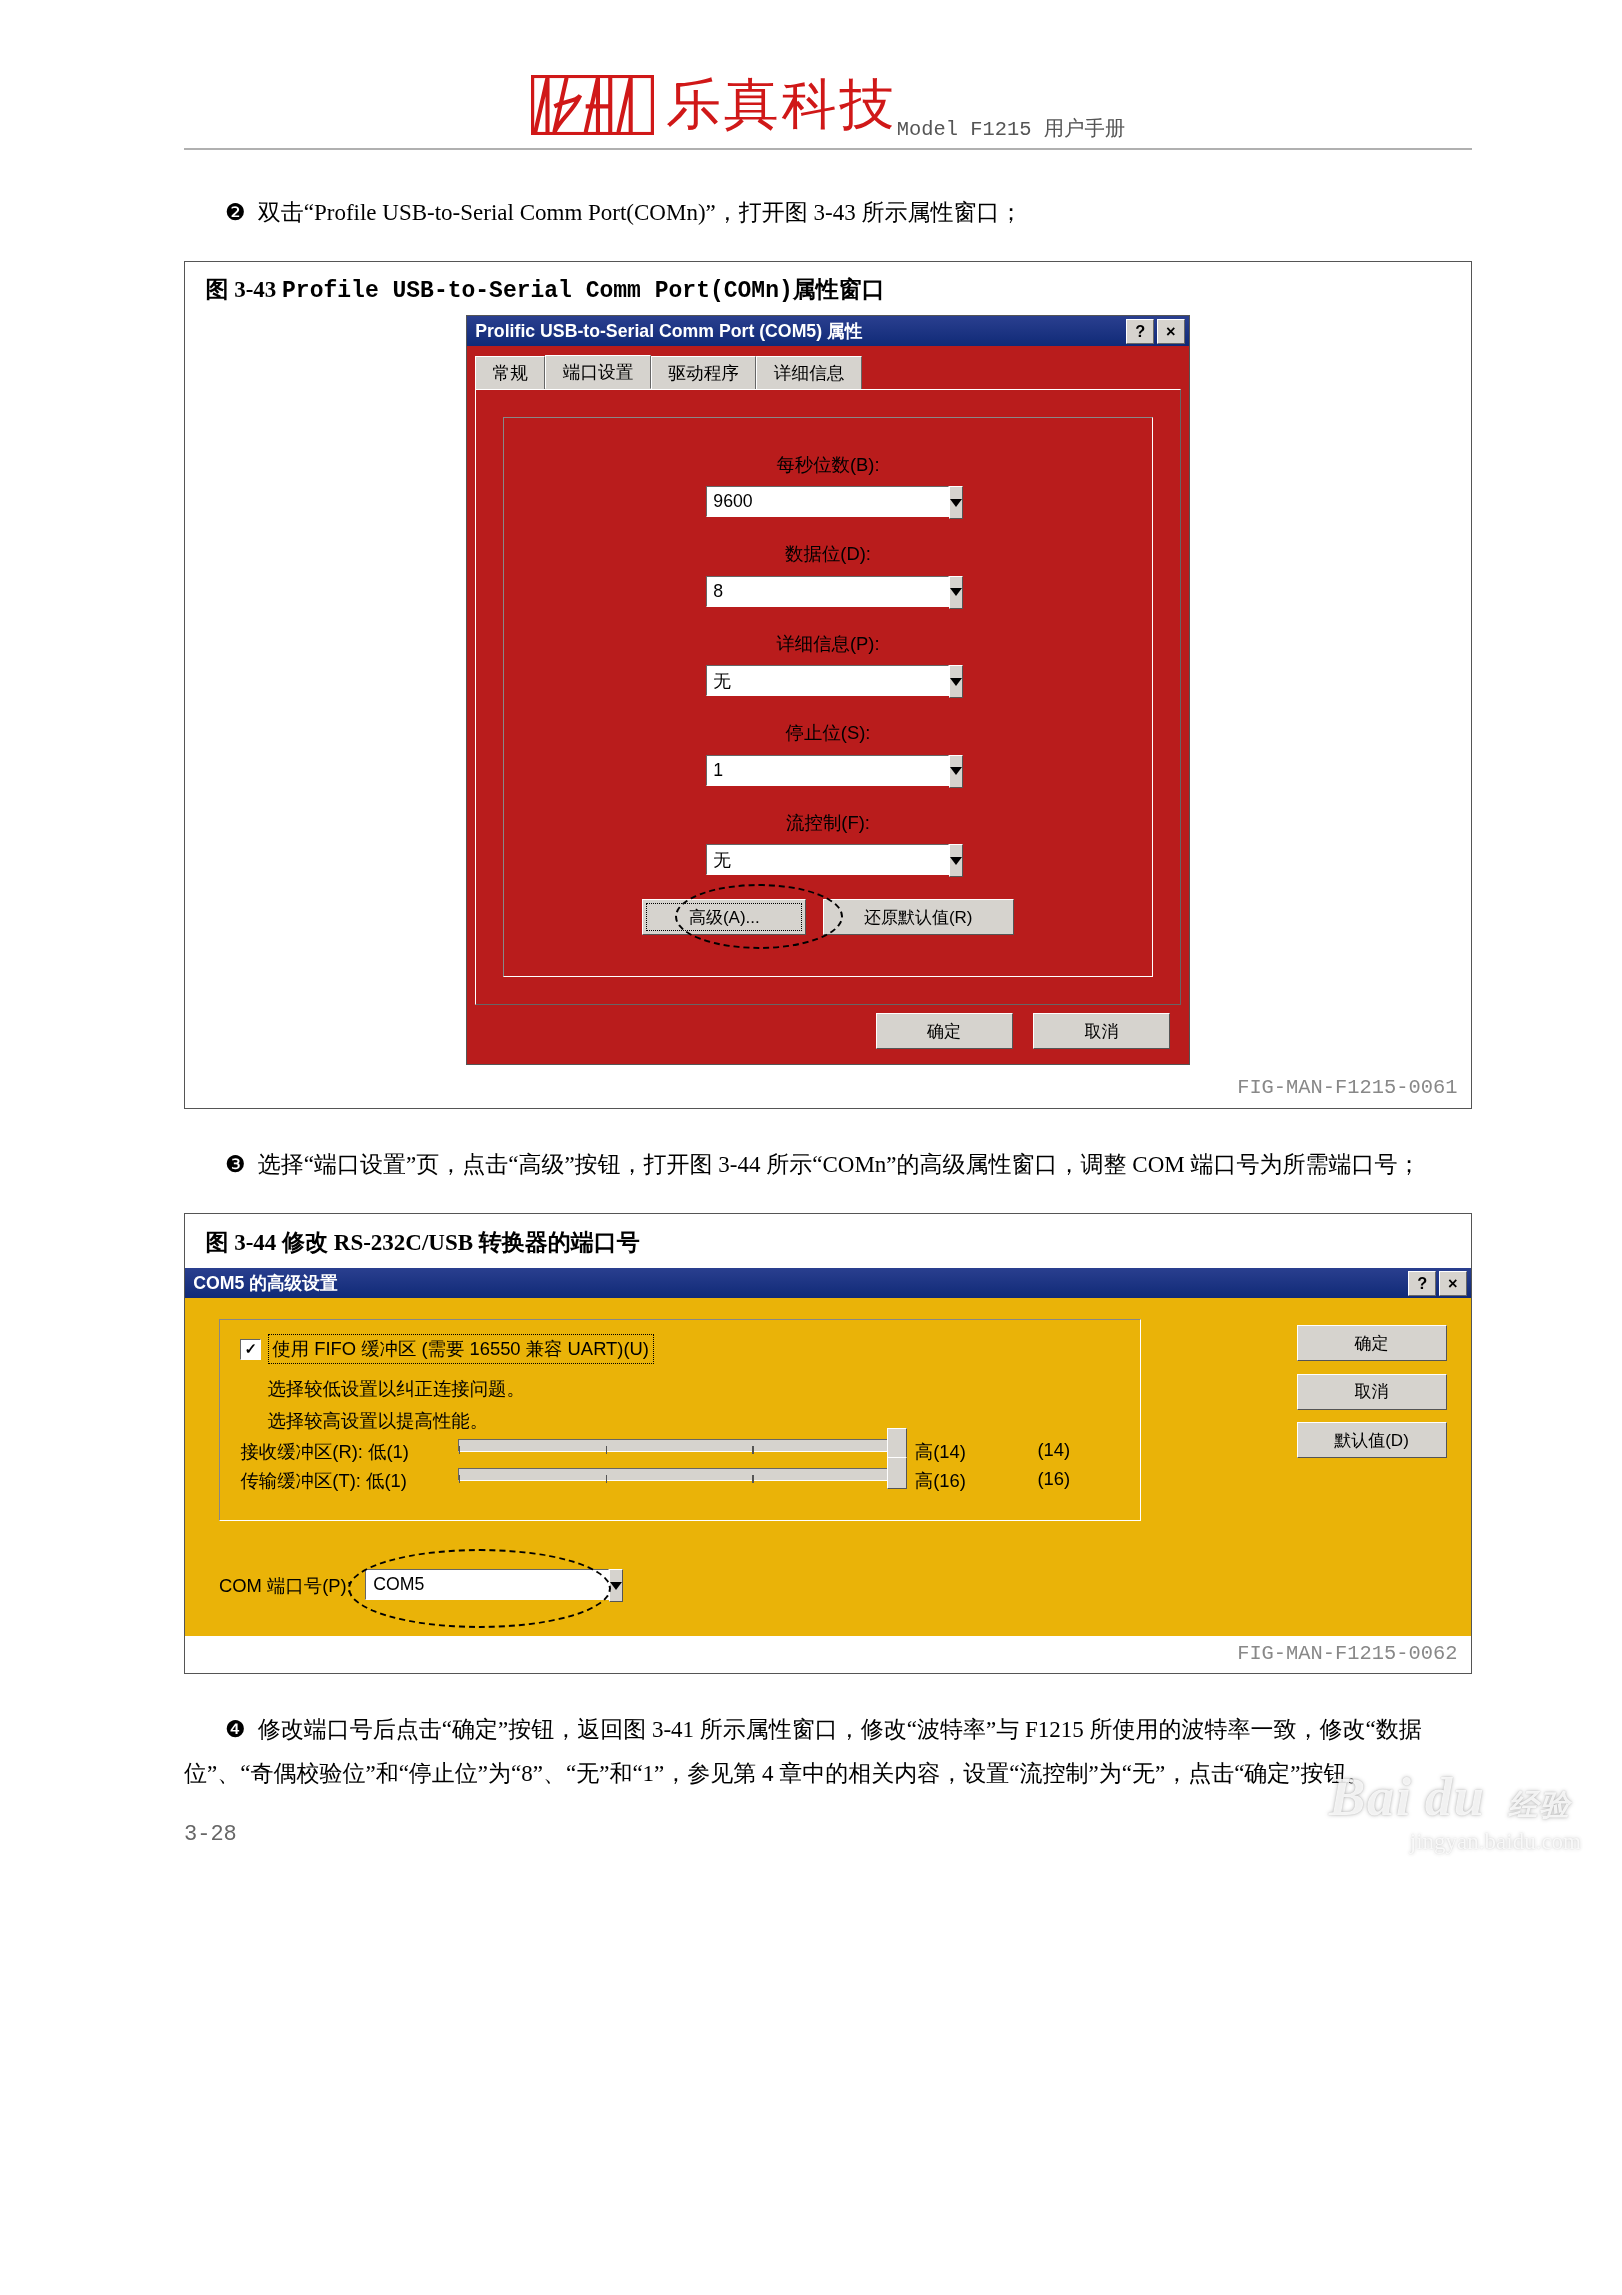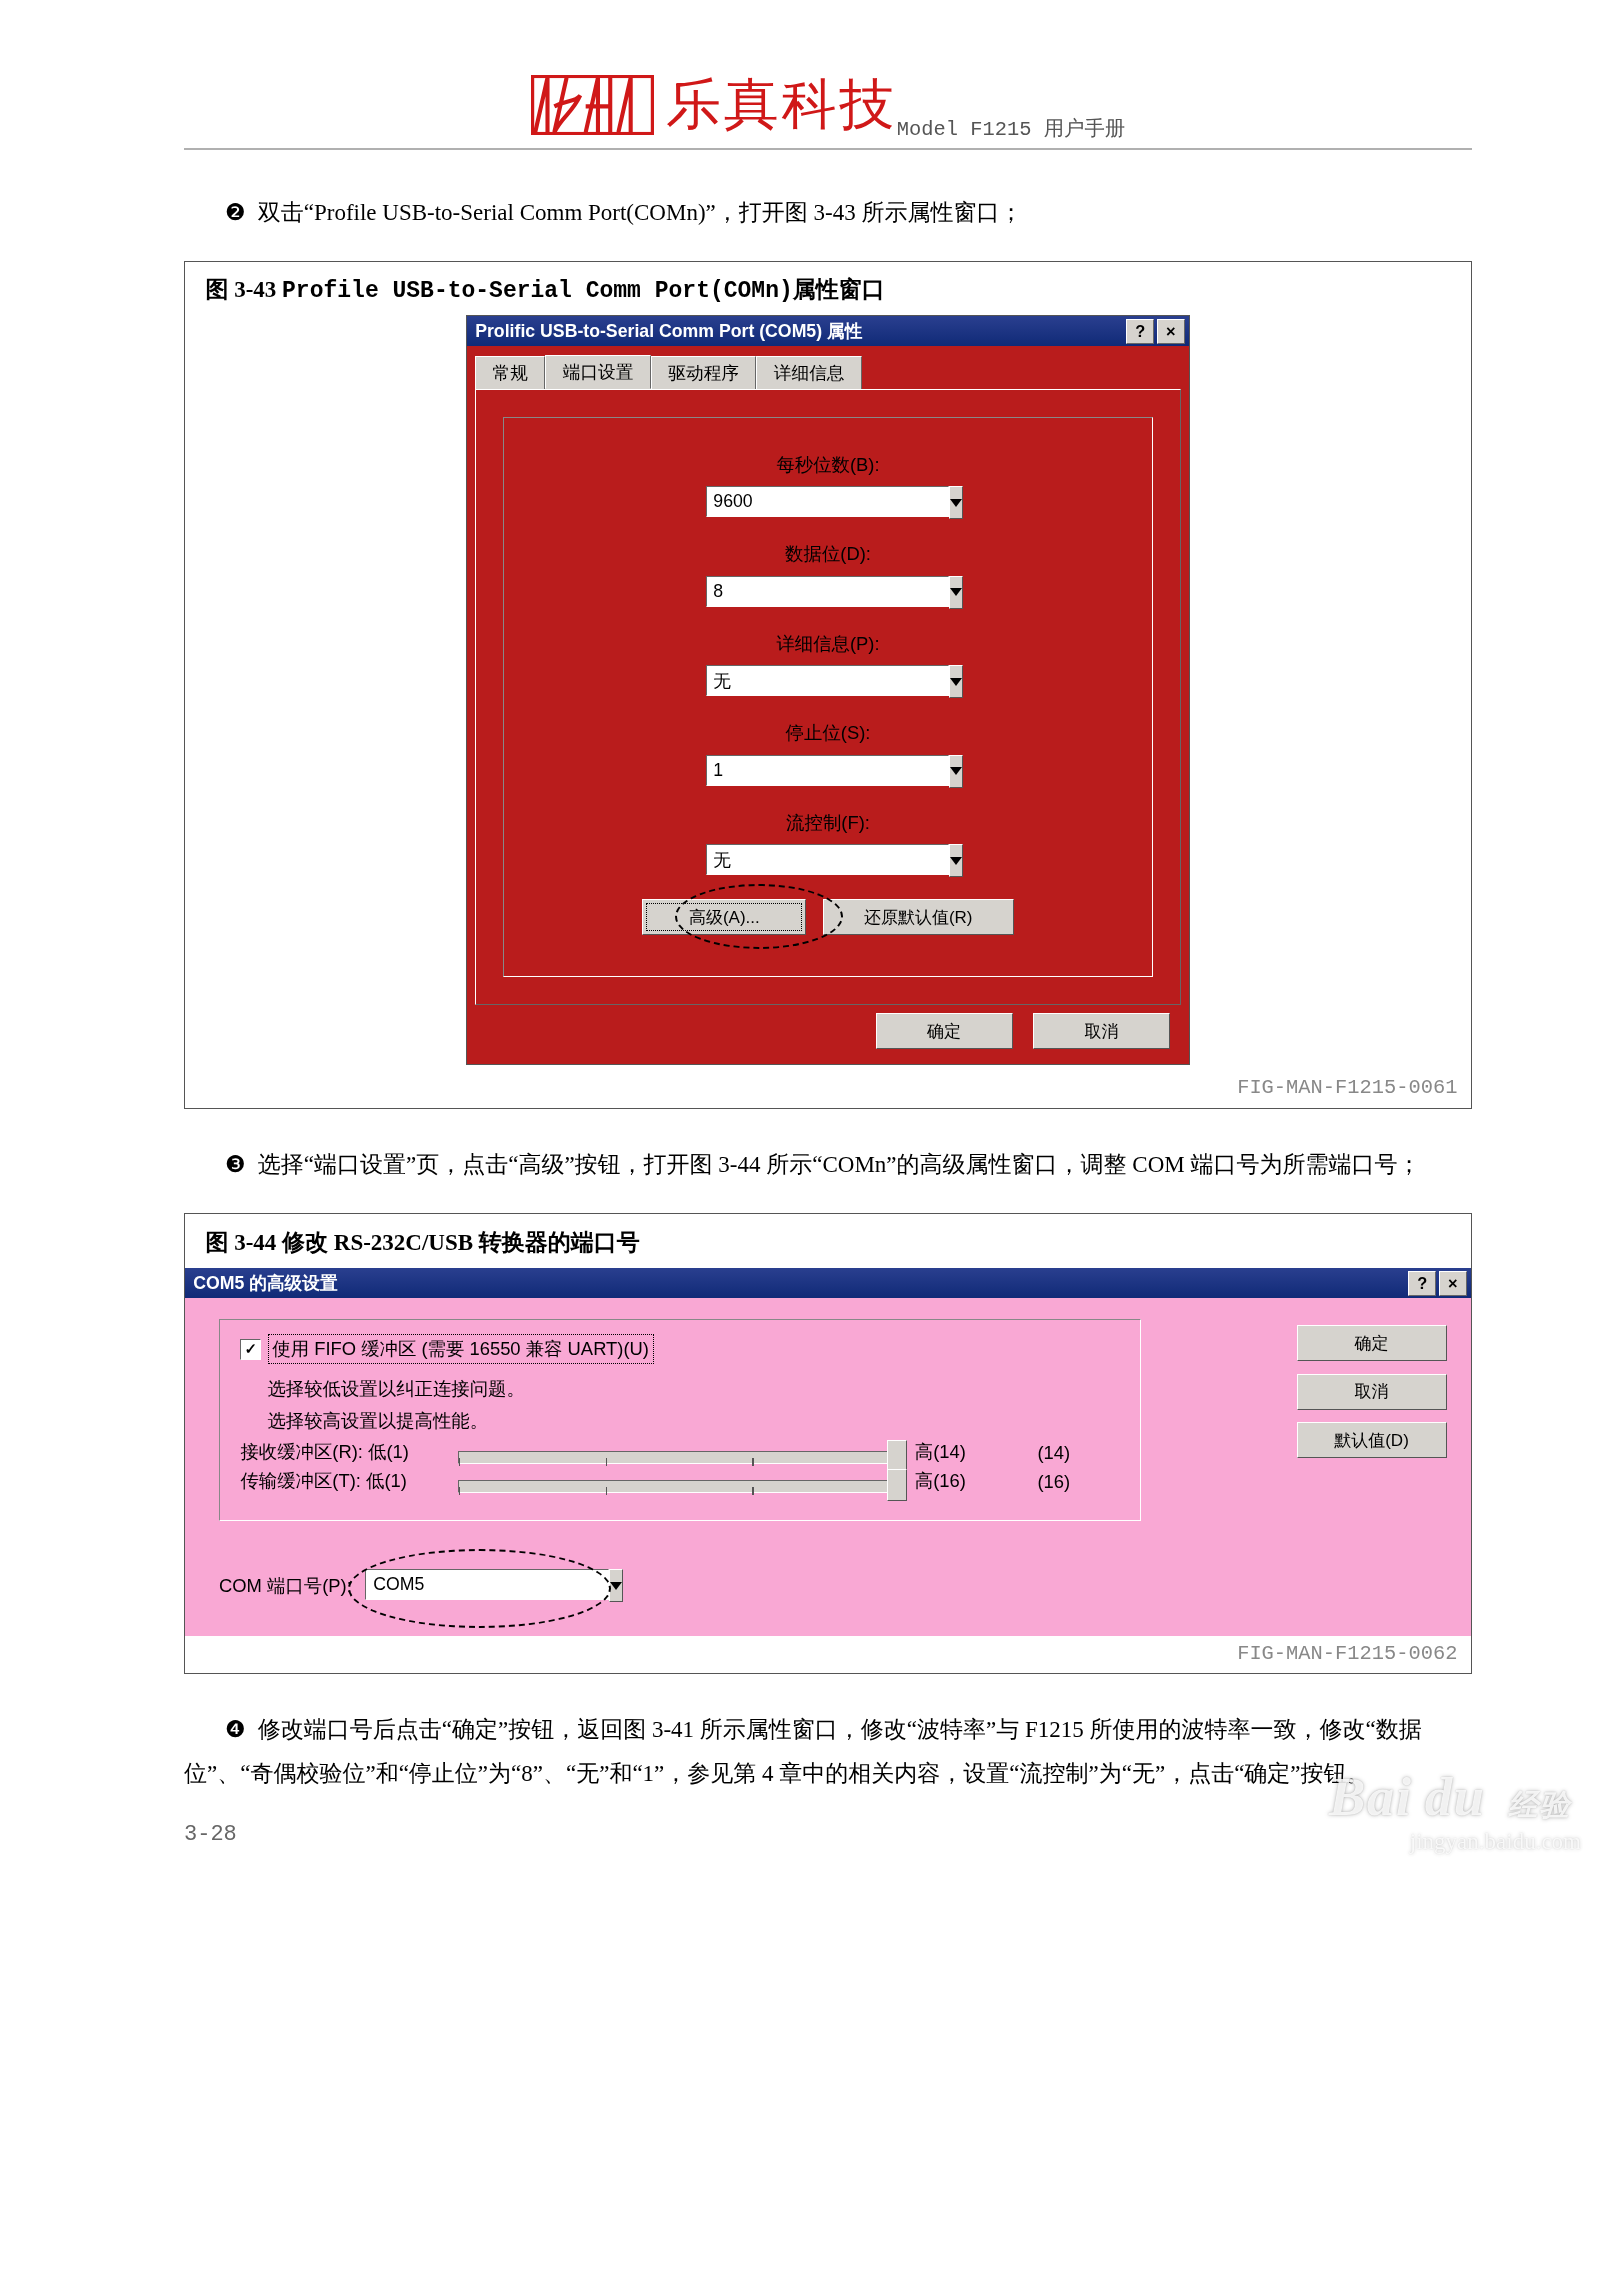--- a/index.html
+++ b/index.html
@@ -190,21 +190,21 @@
     pointer-events:none;
   }
   .dlg1-btnbar {
     display:flex; justify-content:flex-end; gap: 20.4px;
     padding: 0 19px 15px 0;
   }
   .dlg1-btnbar .btn { width: 123px; }
   
   .dlg2 {
     width: 100%;
-    background:#f9a8d4;
+    background:#eab308;
     border-top:1.4px solid #fff;
     font-family: Tahoma, "Microsoft Sans Serif", sans-serif;
     position:relative;
   }
   .dlg2 .titlebar { font-size:17.7px; }
   .dlg2-body {
     padding: 20.4px 20.4px 27px 34px;
     position:relative;
     font-size:18.4px;
   }
@@ -218,21 +218,21 @@
   .chk-row { display:flex; align-items:center; gap:8.2px; margin-bottom:13.6px;}
   .chk {
     width:19px;height:19px;background:#fff;
     border-top:1.4px solid #666;border-left:1.4px solid #666;
     border-right:1.4px solid #fff;border-bottom:1.4px solid #fff;
     display:flex;align-items:center;justify-content:center;font-size:15px;font-weight:bold;
   }
   .chk-label { border-bottom: 0.7px dotted transparent; outline: 0.7px dotted #000; outline-offset:1.4px; padding:0 2.7px;}
   .hint { margin: 6.8px 0 6.8px 27px; }
   .slider-row {
-    display:flex; align-items:flex-end; gap: 13.6px; margin: 4px 0;
+    display:flex; align-items:flex-start; gap: 13.6px; margin: 4px 0;
   }
   .slider-label { width: 204px; }
   .slider-track {
     flex:1; height: 5.5px;
     border-top:1.4px solid #666; border-left:1.4px solid #666;
     border-right:1.4px solid #fff; border-bottom:1.4px solid #fff;
     background:#d6d3ce;
     position:relative;
     display:flex; justify-content:space-between; align-items:flex-start;
     padding-top:5.5px;

